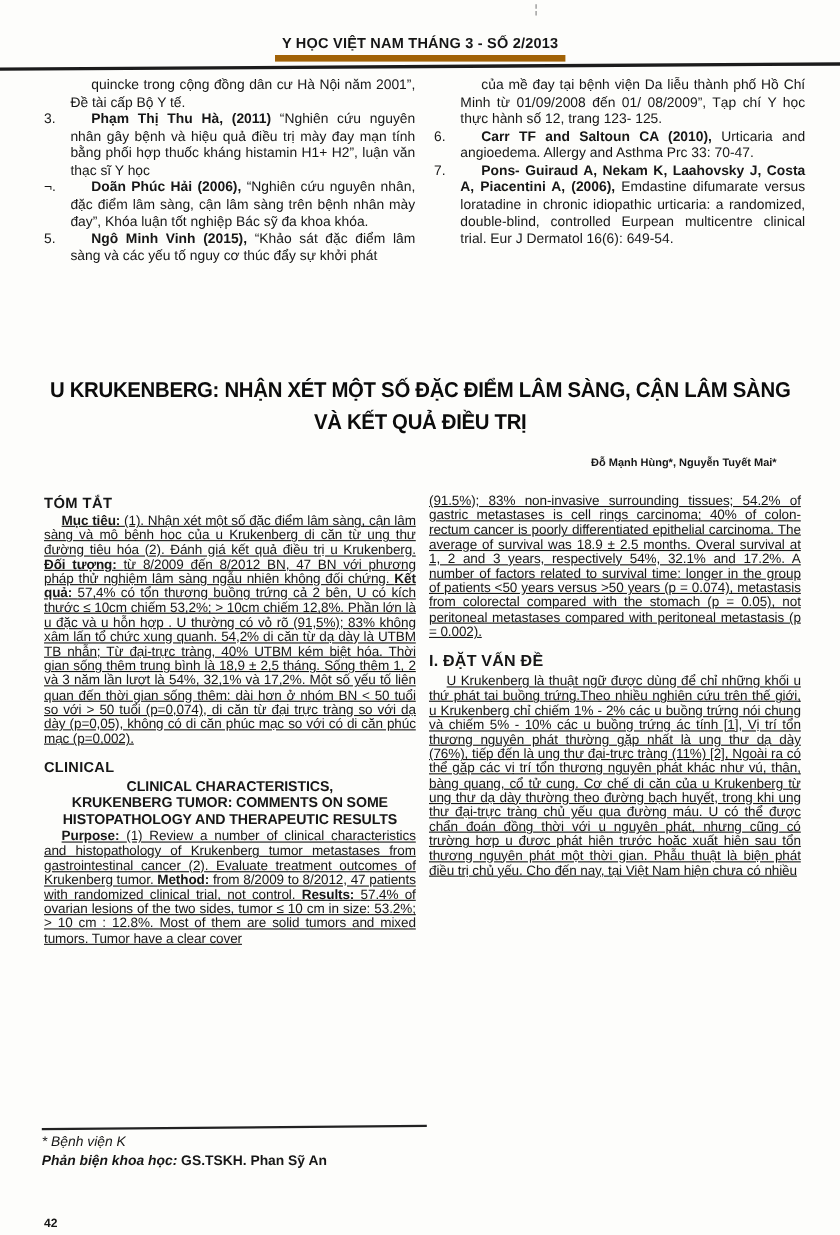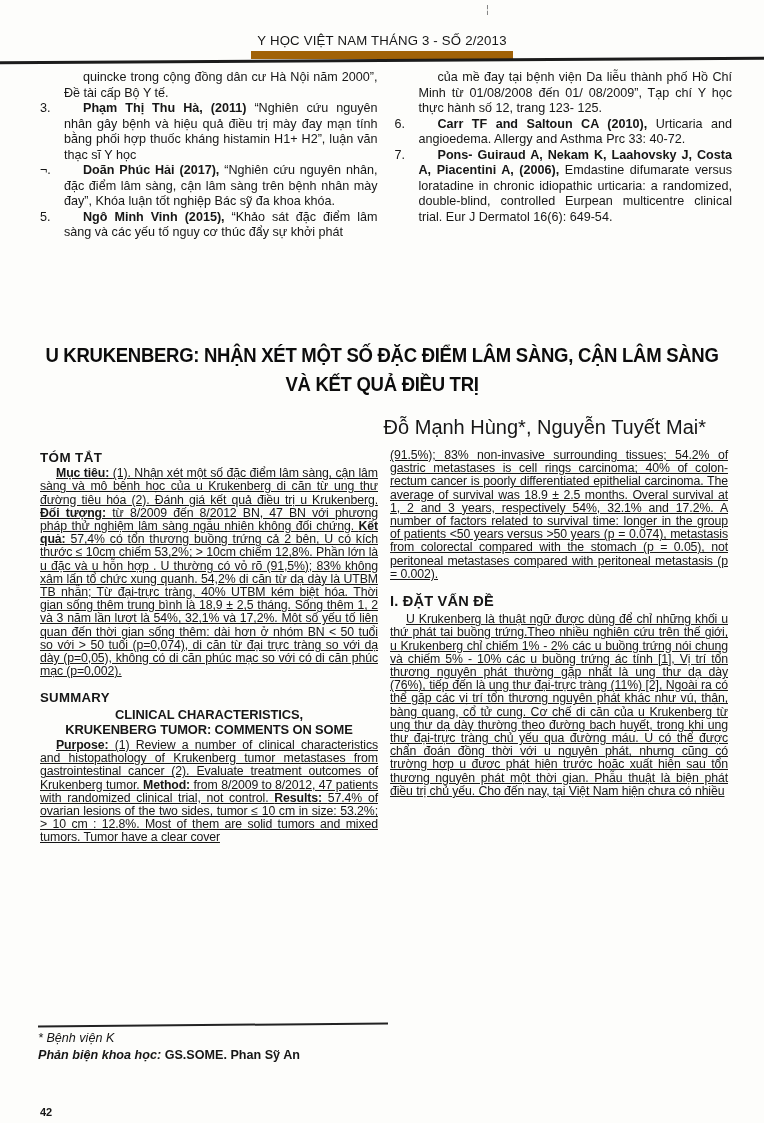--- a/index.html
+++ b/index.html
@@ -11,22 +11,22 @@
     color:#161616;
     overflow:hidden;
   }
   
   .artifact{position:absolute;left:486px;top:6px;font-size:11px;color:#777;letter-spacing:0;line-height:7px;}
   
   .journal-header{
     position:absolute;top:31px;left:0;width:764px;text-align:center;
   }
   .journal-header span{
-    display:inline-block;font-weight:400;font-size:13.2px;letter-spacing:.2px;
-    padding:0 6px 3px 6px;border-bottom:8px solid #a16207;
+    display:inline-block;font-weight:700;font-size:13.2px;letter-spacing:.2px;
+    padding:0 6px 3px 6px;border-bottom:6px solid #a16207;
   }
   .header-rule{
     position:absolute;top:59px;left:-4px;width:772px;height:3px;background:#1c1c1c;
     transform:rotate(-0.35deg);
   }
   
   .refs{
     position:absolute;top:70px;left:40px;width:692px;
     display:flex;gap:17px;
     font-size:12.6px;line-height:15.5px;text-align:justify;
@@ -37,21 +37,21 @@
   .ref-body{flex:1;}
   .ref-body b{font-weight:700;padding-left:19px;}
   
   .title-block{
     position:absolute;top:341px;left:0;width:764px;text-align:center;
     font-weight:700;font-size:19.5px;line-height:29px;color:#0c0c0c;
     transform:scaleX(.95);transform-origin:50% 0;letter-spacing:-.3px;
   }
   .authors{
     position:absolute;top:416px;left:382px;width:324px;text-align:right;
-    font-weight:400;font-size:20px;
+    font-weight:700;font-size:10px;
   }
   
   .cols{
     position:absolute;top:449px;left:40px;width:692px;height:572px;
     display:flex;gap:12px;overflow:hidden;
     font-size:12.3px;line-height:13.2px;text-align:justify;letter-spacing:-.1px;
   }
   .cols .col{width:338px;}
   .h-tomtat{font-weight:700;font-size:13.4px;letter-spacing:.4px;margin:2px 0 3px 0;}
   .para{text-indent:16px;margin:0;text-decoration:underline;}
@@ -80,43 +80,43 @@
 
   <div class="journal-header">
     <span>Y HỌC VIỆT NAM THÁNG 3 - SỐ 2/2013</span>
   </div>
   <div class="header-rule"></div>
 
   <div class="refs">
     <div class="col">
       <div class="ref">
         <span class="ref-num"></span>
-        <span class="ref-body"><b></b><span>quincke trong cộng đồng dân cư Hà Nội năm 2000”, Đề tài cấp Bộ Y tế.</span></span>
+        <span class="ref-body"><b></b><span>quincke trong cộng đồng dân cư Hà Nội năm 2001”, Đề tài cấp Bộ Y tế.</span></span>
       </div>
       <div class="ref">
         <span class="ref-num">3.</span>
         <span class="ref-body"><b>Phạm Thị Thu Hà, (2011) </b><span>“Nghiên cứu nguyên nhân gây bệnh và hiệu quả điều trị mày đay mạn tính bằng phối hợp thuốc kháng histamin H1+ H2”, luận văn thạc sĩ Y học</span></span>
       </div>
       <div class="ref">
         <span class="ref-num">¬.</span>
-        <span class="ref-body"><b>Doãn Phúc Hải (2017), </b><span>“Nghiên cứu nguyên nhân, đặc điểm lâm sàng, cận lâm sàng trên bệnh nhân mày đay”, Khóa luận tốt nghiệp Bác sỹ đa khoa khóa.</span></span>
+        <span class="ref-body"><b>Doãn Phúc Hải (2006), </b><span>“Nghiên cứu nguyên nhân, đặc điểm lâm sàng, cận lâm sàng trên bệnh nhân mày đay”, Khóa luận tốt nghiệp Bác sỹ đa khoa khóa.</span></span>
       </div>
       <div class="ref">
         <span class="ref-num">5.</span>
         <span class="ref-body"><b>Ngô Minh Vinh (2015), </b><span>“Khảo sát đặc điểm lâm sàng và các yếu tố nguy cơ thúc đẩy sự khởi phát</span></span>
       </div>
     </div>
     <div class="col">
       <div class="ref">
         <span class="ref-num"></span>
-        <span class="ref-body"><b></b><span>của mề đay tại bệnh viện Da liễu thành phố Hồ Chí Minh từ 01/08/2008 đến 01/ 08/2009”, Tạp chí Y học thực hành số 12, trang 123- 125.</span></span>
+        <span class="ref-body"><b></b><span>của mề đay tại bệnh viện Da liễu thành phố Hồ Chí Minh từ 01/09/2008 đến 01/ 08/2009”, Tạp chí Y học thực hành số 12, trang 123- 125.</span></span>
       </div>
       <div class="ref">
         <span class="ref-num">6.</span>
-        <span class="ref-body"><b>Carr TF and  Saltoun CA (2010), </b><span>Urticaria and angioedema. Allergy and Asthma Prc 33: 40-72.</span></span>
+        <span class="ref-body"><b>Carr TF and  Saltoun CA (2010), </b><span>Urticaria and angioedema. Allergy and Asthma Prc 33: 70-47.</span></span>
       </div>
       <div class="ref">
         <span class="ref-num">7.</span>
         <span class="ref-body"><b>Pons- Guiraud A,  Nekam K,  Laahovsky J, Costa A, Piacentini A, (2006), </b><span>Emdastine difumarate versus loratadine in chronic idiopathic urticaria: a randomized, double-blind, controlled Eurpean multicentre clinical trial. Eur J Dermatol 16(6): 649-54.</span></span>
       </div>
     </div>
   </div>
 
   <div class="title-block">
     <div>U KRUKENBERG: NHẬN XÉT MỘT SỐ ĐẶC ĐIỂM LÂM SÀNG, CẬN LÂM SÀNG</div>
@@ -124,37 +124,38 @@
   </div>
 
   <div class="authors">Đỗ Mạnh Hùng*, Nguyễn Tuyết Mai*</div>
 
   <div class="cols">
 
     <div class="col left-col">
       <div class="h-tomtat">TÓM TẮT</div>
       <p class="para"><span class="b">Mục tiêu: </span><span>(1). Nhận xét một số đặc điểm lâm sàng, cận lâm sàng và mô bệnh học của u Krukenberg di căn từ ung thư đường tiêu hóa (2).  Đánh giá kết quả điều trị u Krukenberg. </span><span class="b">Đối tượng: </span><span>từ 8/2009 đến 8/2012 BN, 47 BN với phương pháp thử nghiệm lâm sàng ngẫu nhiên không đối chứng. </span><span class="b">Kết quả: </span><span>57,4% có tổn thương buồng trứng cả 2 bên, U có kích thước ≤ 10cm chiếm 53,2%; &gt; 10cm chiếm 12,8%. Phần lớn là u đặc và u hỗn hợp . U thường có vỏ rõ (91,5%); 83% không xâm lấn tổ chức xung quanh. 54,2% di căn từ dạ dày là UTBM TB nhẫn; Từ đại-trực tràng, 40% UTBM kém biệt hóa. Thời gian sống thêm trung bình là 18,9 ± 2,5 tháng. Sống thêm 1, 2 và 3 năm lần lượt là 54%, 32,1% và 17,2%. Một số yếu tố liên quan đến thời gian sống thêm: dài hơn ở nhóm BN &lt; 50 tuổi so với &gt; 50 tuổi (p=0,074), di căn từ đại trực tràng so với dạ dày (p=0,05), không có di căn phúc mạc so với có di căn phúc mạc (p=0,002).</span></p>
 
-      <div class="h-summary">SUMMARY</div>
+      <div class="h-summary">CLINICAL</div>
       <div class="summary-sub">
         <div>CLINICAL CHARACTERISTICS,</div>
         <div>KRUKENBERG TUMOR: COMMENTS ON SOME</div>
+        <div>HISTOPATHOLOGY AND THERAPEUTIC RESULTS</div>
       </div>
       <p class="para"><span class="b">Purpose: </span><span>(1) Review a number of clinical characteristics and histopathology of Krukenberg tumor metastases from gastrointestinal cancer (2). Evaluate treatment outcomes of Krukenberg tumor. </span><span class="b">Method: </span><span>from  8/2009 to 8/2012, 47 patients with randomized clinical trial, not control. </span><span class="b">Results: </span><span>57.4% of ovarian lesions of the two sides, tumor  ≤ 10 cm in size: 53.2%; &gt; 10 cm : 12.8%. Most of them  are solid tumors and mixed tumors. Tumor have a clear cover</span></p>
     </div>
 
     <div class="col right-col">
       <p class="para para-first">(91.5%);  83%  non-invasive  surrounding  tissues; 54.2% of gastric metastases is cell rings carcinoma; 40% of colon-rectum cancer is poorly differentiated epithelial carcinoma. The average of survival was 18.9 ± 2.5 months. Overal survival at 1, 2 and 3 years, respectively 54%, 32.1% and 17.2%. A number of factors related to survival time: longer in the group of patients &lt;50 years versus &gt;50 years (p = 0.074), metastasis from colorectal compared with the stomach (p = 0.05), not peritoneal metastases compared with peritoneal metastasis (p = 0.002).</p>
       <div class="h-intro">I. ĐẶT VẤN ĐỀ</div>
       <p class="para">U Krukenberg là thuật ngữ được dùng để chỉ những khối u thứ phát tại buồng trứng.Theo nhiều nghiên cứu trên thế giới, u Krukenberg chỉ chiếm 1% - 2% các u buồng trứng nói chung và chiếm 5% - 10% các u buồng trứng ác tính [1], Vị trí tổn thương nguyên phát thường gặp nhất là ung thư dạ dày (76%), tiếp đến là ung thư đại-trực tràng (11%) [2], Ngoài ra có thể gặp các vị trí tổn thương nguyên phát khác như vú, thận, bàng quang, cổ tử cung. Cơ chế di căn của u Krukenberg từ ung thư dạ dày thường theo đường bạch huyết, trong khi ung thư đại-trực tràng chủ yếu qua đường máu. U có thể được chẩn đoán đồng thời với u nguyên phát, nhưng cũng có trường hợp u được phát hiện trước hoặc xuất hiện sau tổn thương nguyên phát một thời gian. Phẫu thuật là biện phát điều trị chủ yếu. Cho đến nay, tại Việt Nam hiện chưa có nhiều</p>
     </div>
 
   </div>
 
   <div class="footnote">
     <div class="footnote-rule"></div>
     <div class="fn-aff">*  Bệnh viện K</div>
-    <div><span class="fn-rev-label">Phản biện khoa học: </span><span class="fn-rev-name">GS.SOME. Phan Sỹ An</span></div>
+    <div><span class="fn-rev-label">Phản biện khoa học: </span><span class="fn-rev-name">GS.TSKH. Phan Sỹ An</span></div>
   </div>
 
   <div class="page-number">42</div>
 
 </div>
 
 </body></html>

